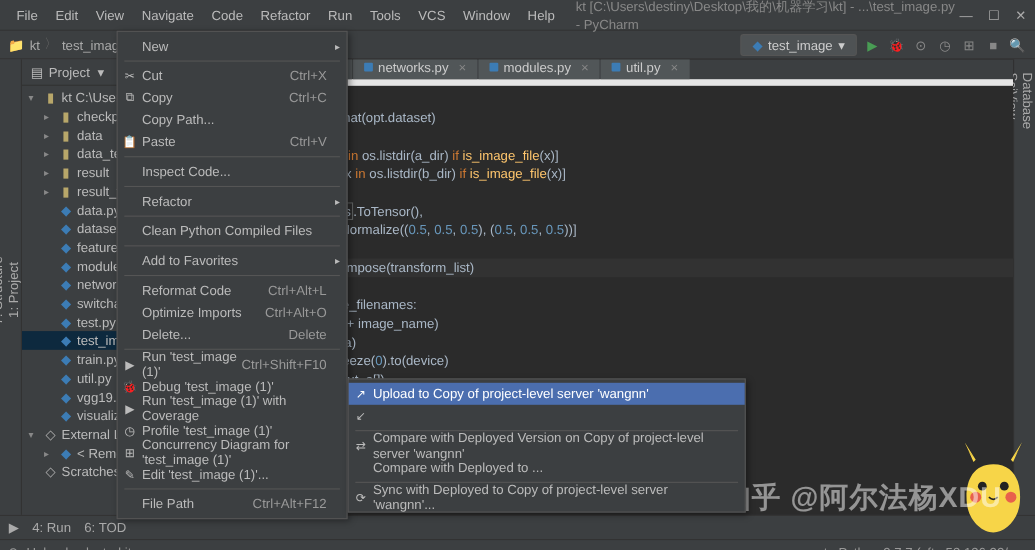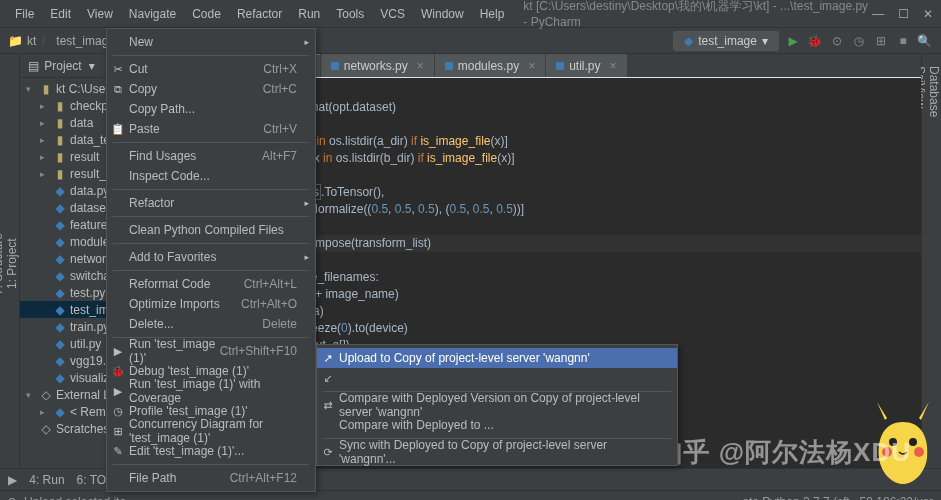--- a/index.html
+++ b/index.html
@@ -22,21 +22,21 @@
 .projtree{width:184px;background:#3c3f41;border-right:1px solid #323232;overflow:hidden}
 .projhead{height:24px;display:flex;align-items:center;padding:0 8px;border-bottom:1px solid #323232;gap:5px}
 .tree{font-size:12px;color:#bbb;padding-top:2px}
 .tree .nd{display:flex;align-items:center;height:17px;padding-left:6px;gap:3px;white-space:nowrap}
 .tree .nd.sel{background:#0d293e}
 .tree .nd .ar{width:10px;color:#888;font-size:9px}
 .tree .nd .fico{width:14px;text-align:center;color:#aaa}
 .tree .nd .fico.py{color:#3c7cb5}
 .tree .nd .fico.dir{color:#b8a76a}
 .editor{flex:1;background:#2b2b2b;position:relative;overflow:hidden}
-.tabs{height:24px;background:#3c3f41;display:flex;align-items:flex-end;border-bottom:1px solid #e5e5e5;padding-left:2px}
+.tabs{height:24px;background:#3c3f41;display:flex;align-items:flex-end;border-bottom:6px solid #e5e5e5;padding-left:2px}
 .tab{background:#515658;padding:4px 10px;margin-right:1px;display:flex;align-items:center;gap:5px;color:#ccc;font-size:11px;border-top:2px solid transparent}
 .tab.act{background:#4e5254;border-top-color:#4a88c7}
 .tab .dot{width:8px;height:8px;background:#3c7cb5;border-radius:1px}
 .code{padding:4px 0 0 8px;font-family:Consolas,monospace;font-size:13px;line-height:17px;color:#a9b7c6;position:relative}
 .code .ln{white-space:pre}
 .s{color:#6a8759}
 .k{color:#cc7832}
 .f{color:#ffc66d}
 .n{color:#6897bb}
 .box{border:1px solid #5e6060;padding:0 1px}
@@ -302,24 +302,20 @@
     <div class="mi">
       <span>Copy Path...</span>
     </div>
     <div class="mi">
       <span class="ico">📋</span>
       <span>Paste</span>
       <span class="sc">Ctrl+V</span>
     </div>
     <div class="sep"></div>
     <div class="mi">
-      <span>Find Usages</span>
-      <span class="sc">Alt+F7</span>
-    </div>
-    <div class="mi">
       <span>Inspect Code...</span>
     </div>
     <div class="sep"></div>
     <div class="mi">
       <span>Refactor</span>
       <span class="ar2">▸</span>
     </div>
     <div class="sep"></div>
     <div class="mi">
       <span>Clean Python Compiled Files</span>

